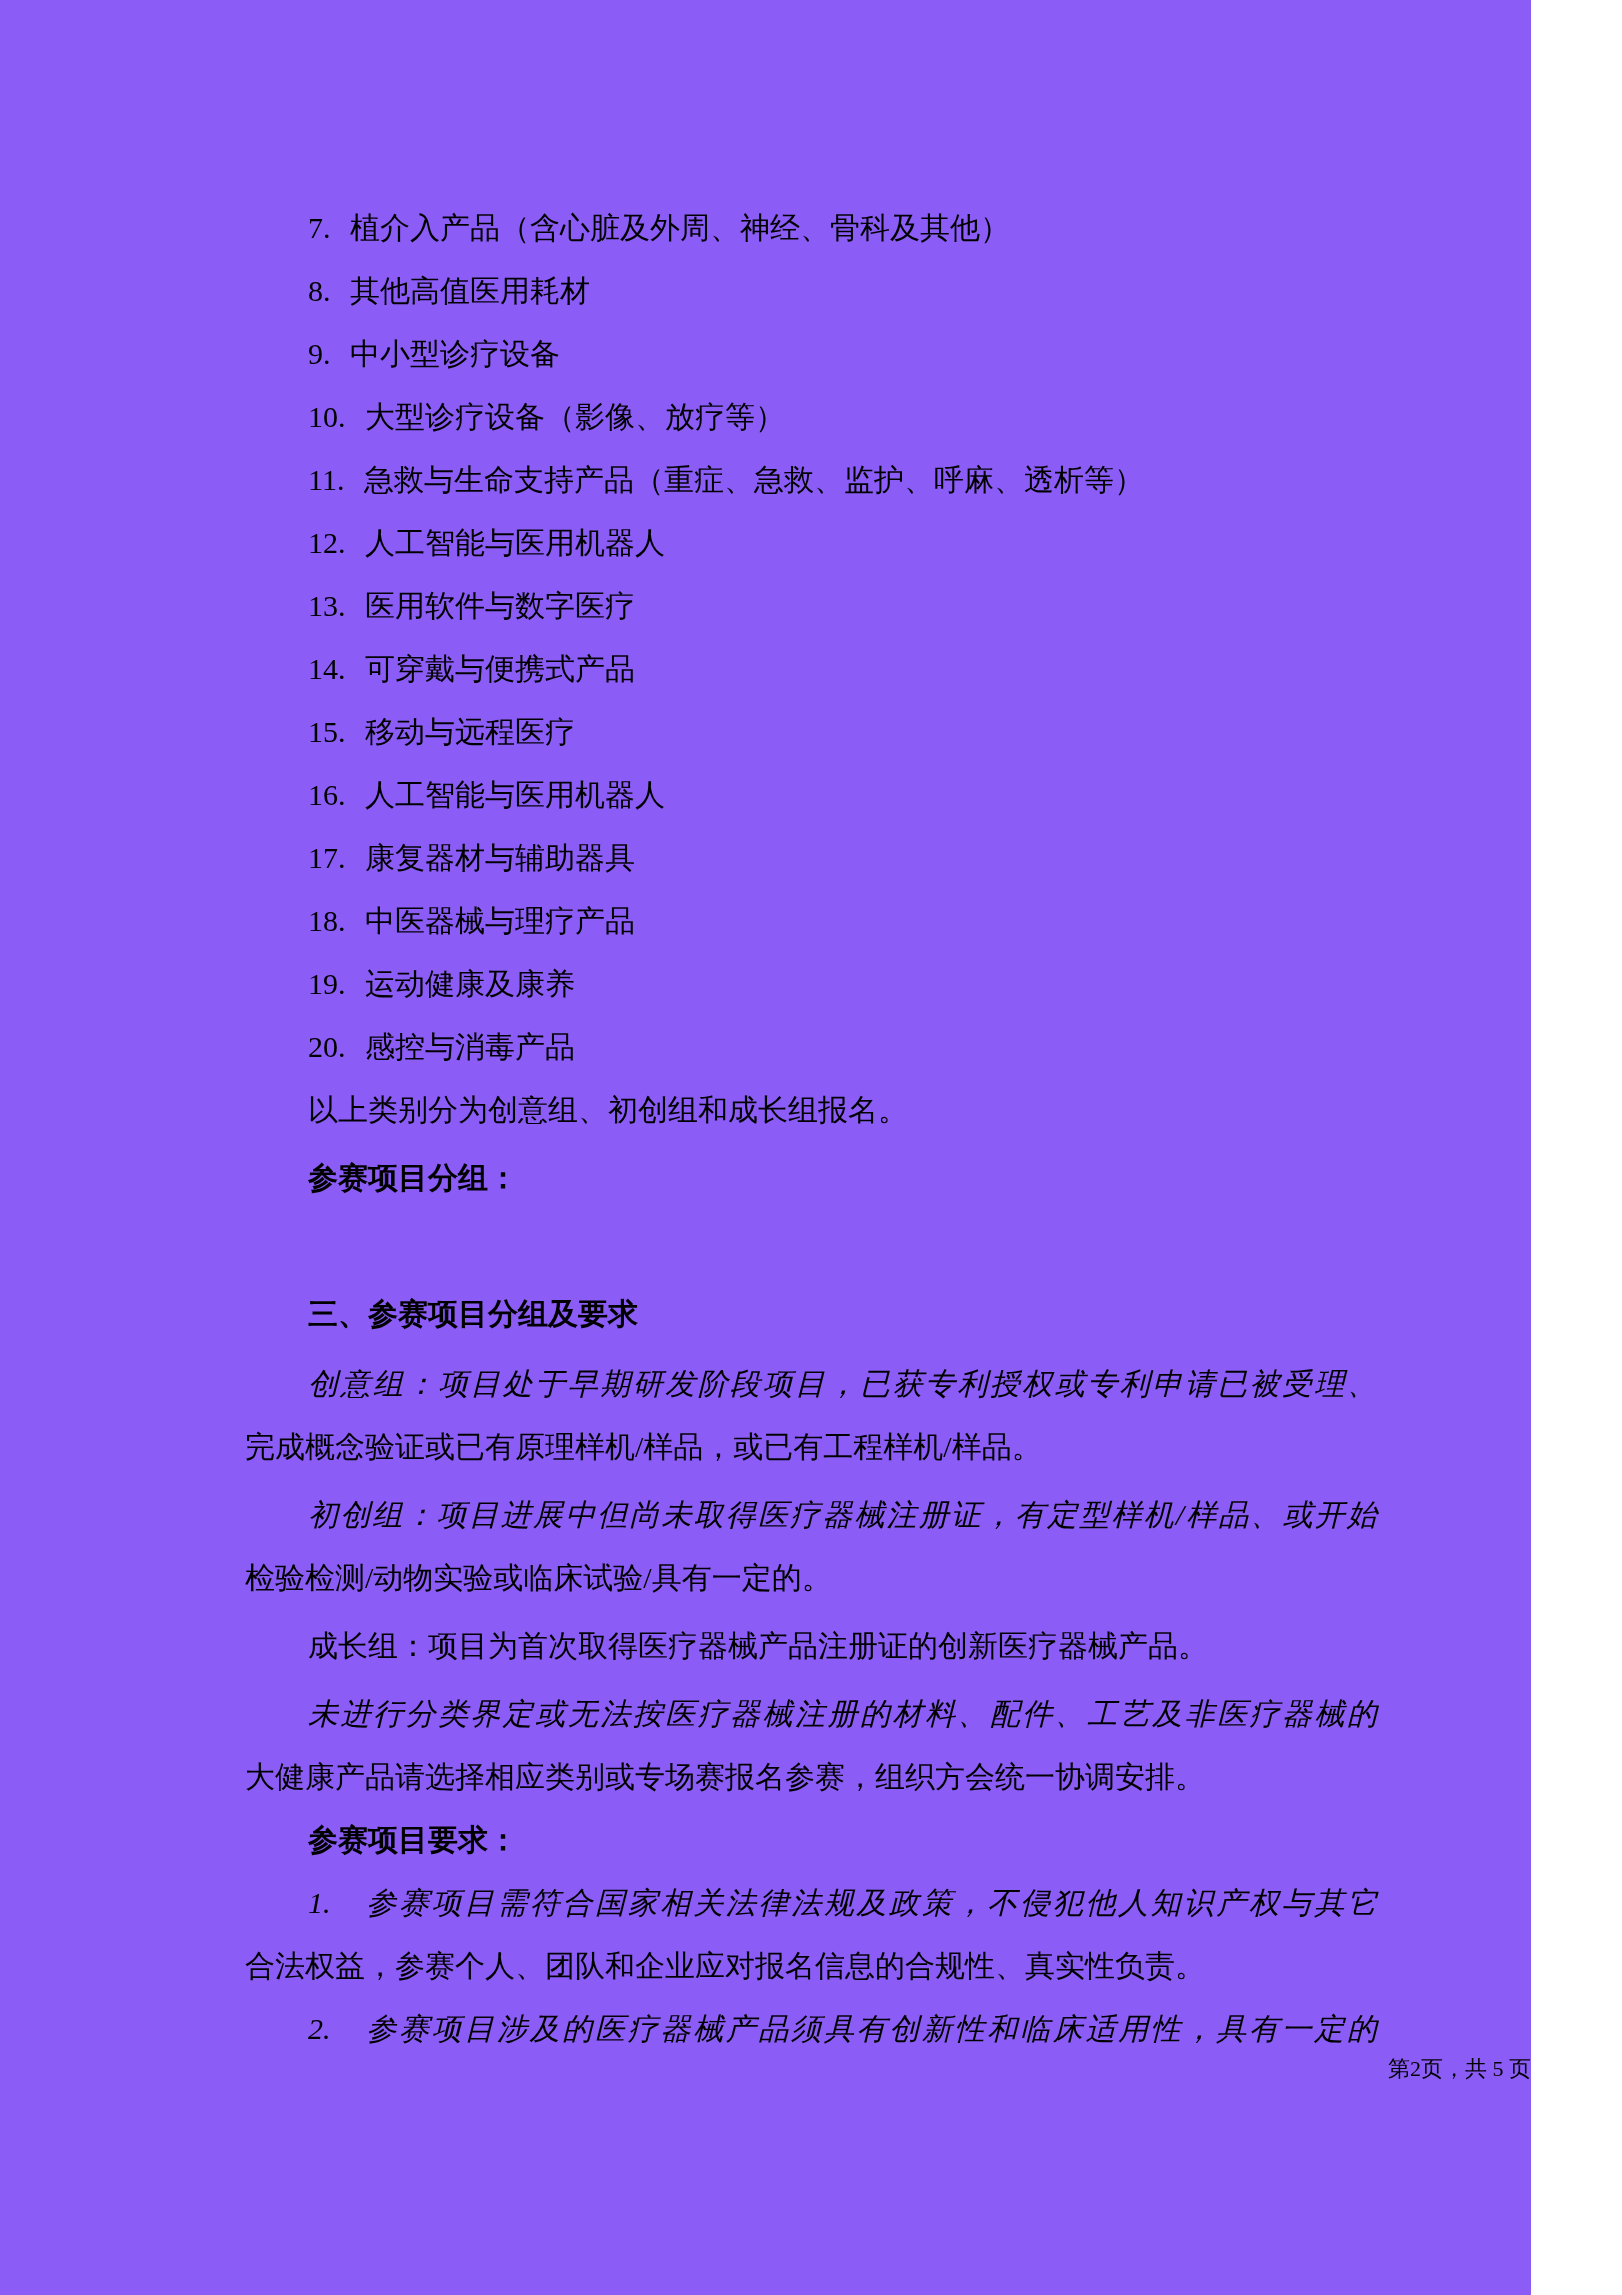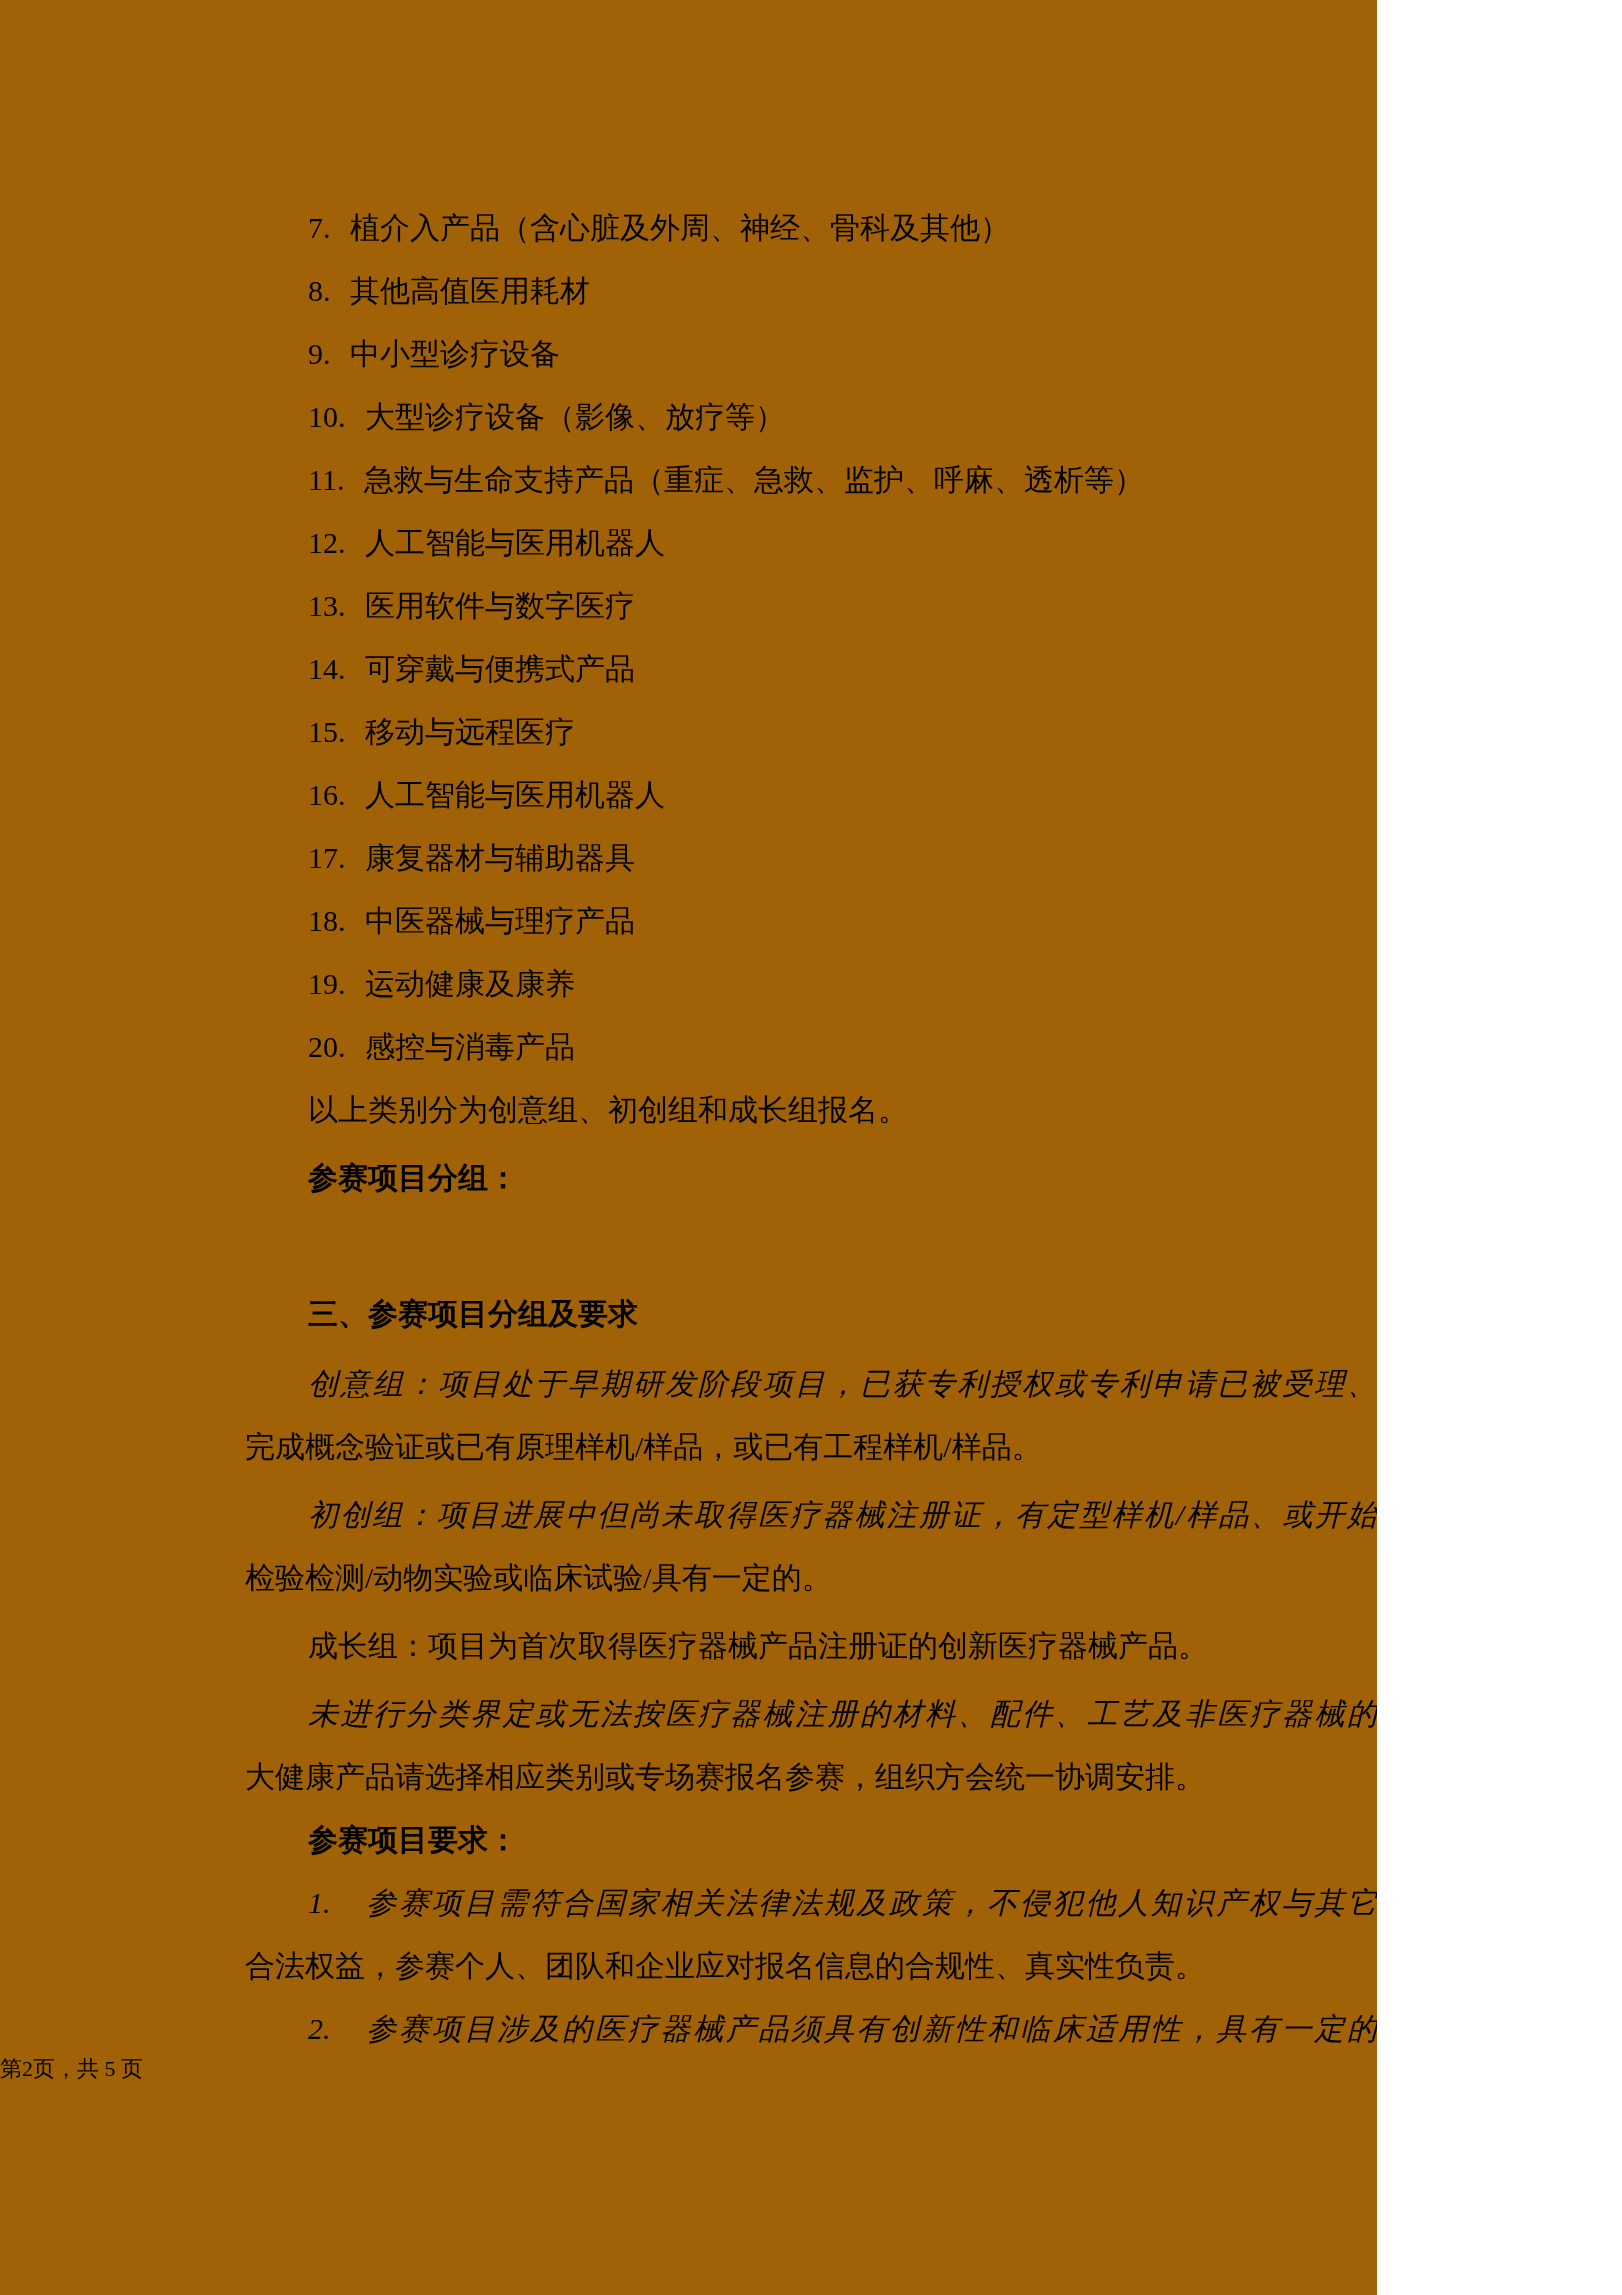--- a/index.html
+++ b/index.html
@@ -2,23 +2,23 @@
 <html style="font-size:10.5px"><head>
 <meta charset="utf-8">
 <style>
   html, body {
     margin: 0;
     padding: 0;
     background: #ffffff;
   }
   .page {
     position: relative;
-    width: 1377px;
+    width: 1531px;
     height: 2295px;
-    background: #a16207;
+    background: #8b5cf6;
     color: #000000;
     font-family: "Liberation Serif", "DejaVu Serif", serif;
     overflow: hidden;
   }
   .content {
     position: absolute;
     left: 245px;
     top: 196px;
     width: 1132px;
     font-size: 30px;
@@ -45,21 +45,21 @@
     font-weight: 700;
   }
   .gap-before-section { margin-top: 73px; }
   .gap-small { margin-top: 5.2px; }
   .gap-para { margin-top: 6.5px; }
   .footer {
     position: absolute;
     top: 2053px;
     left: 0;
     width: 100%;
-    text-align: left;
+    text-align: right;
     font-size: 22px;
     line-height: 31px;
   }
 </style>
 </head>
 <body>
 
 <div class="page">
   <div class="content">
 

